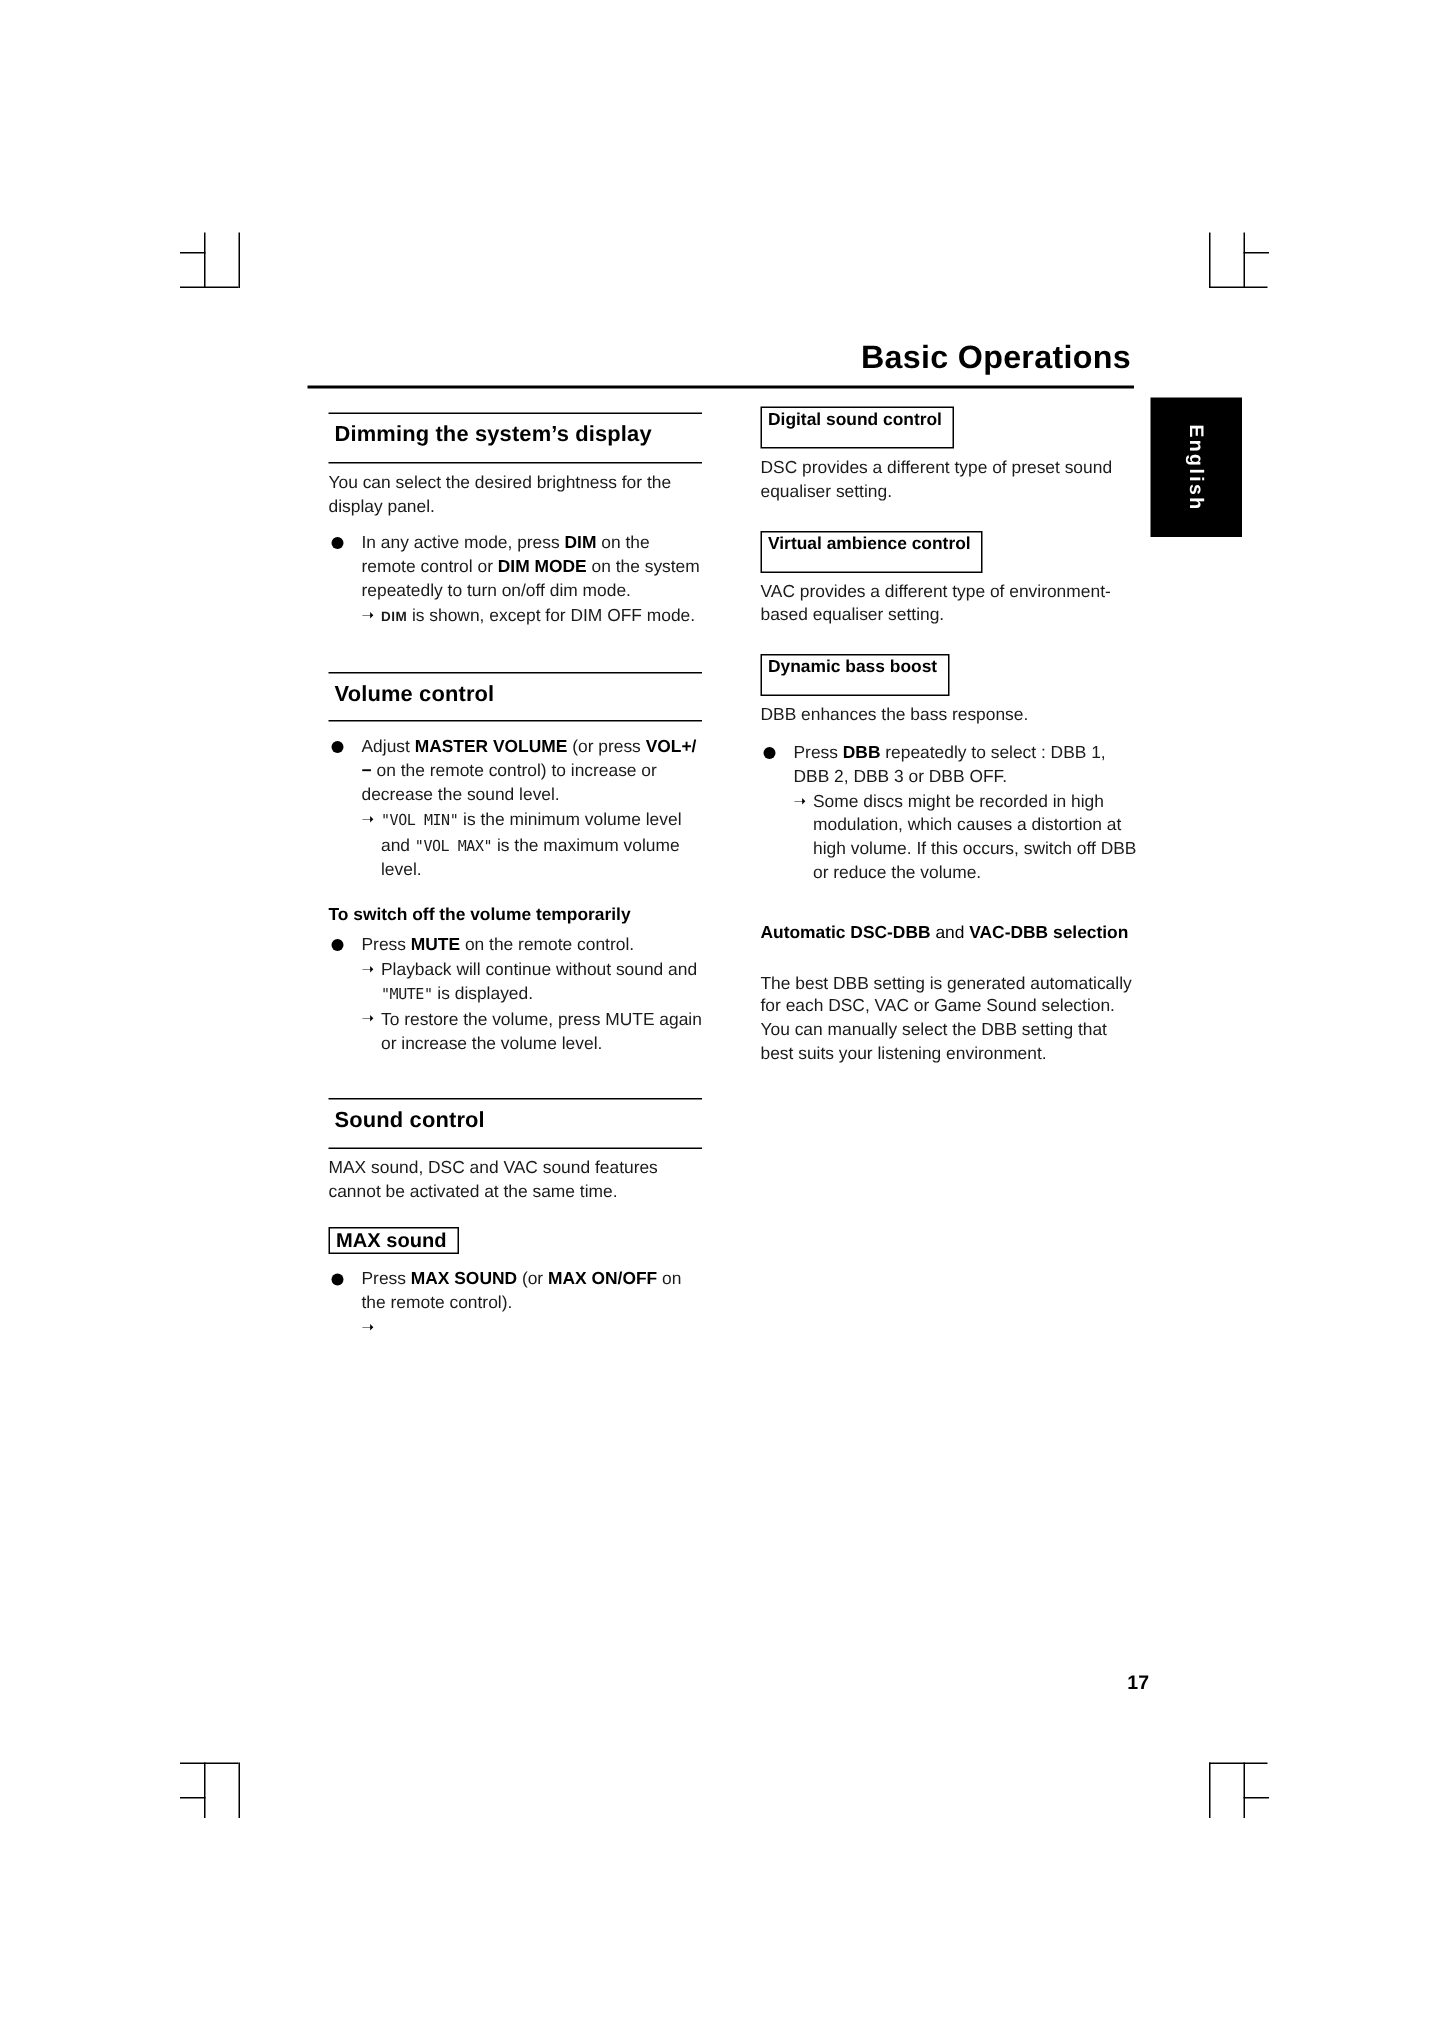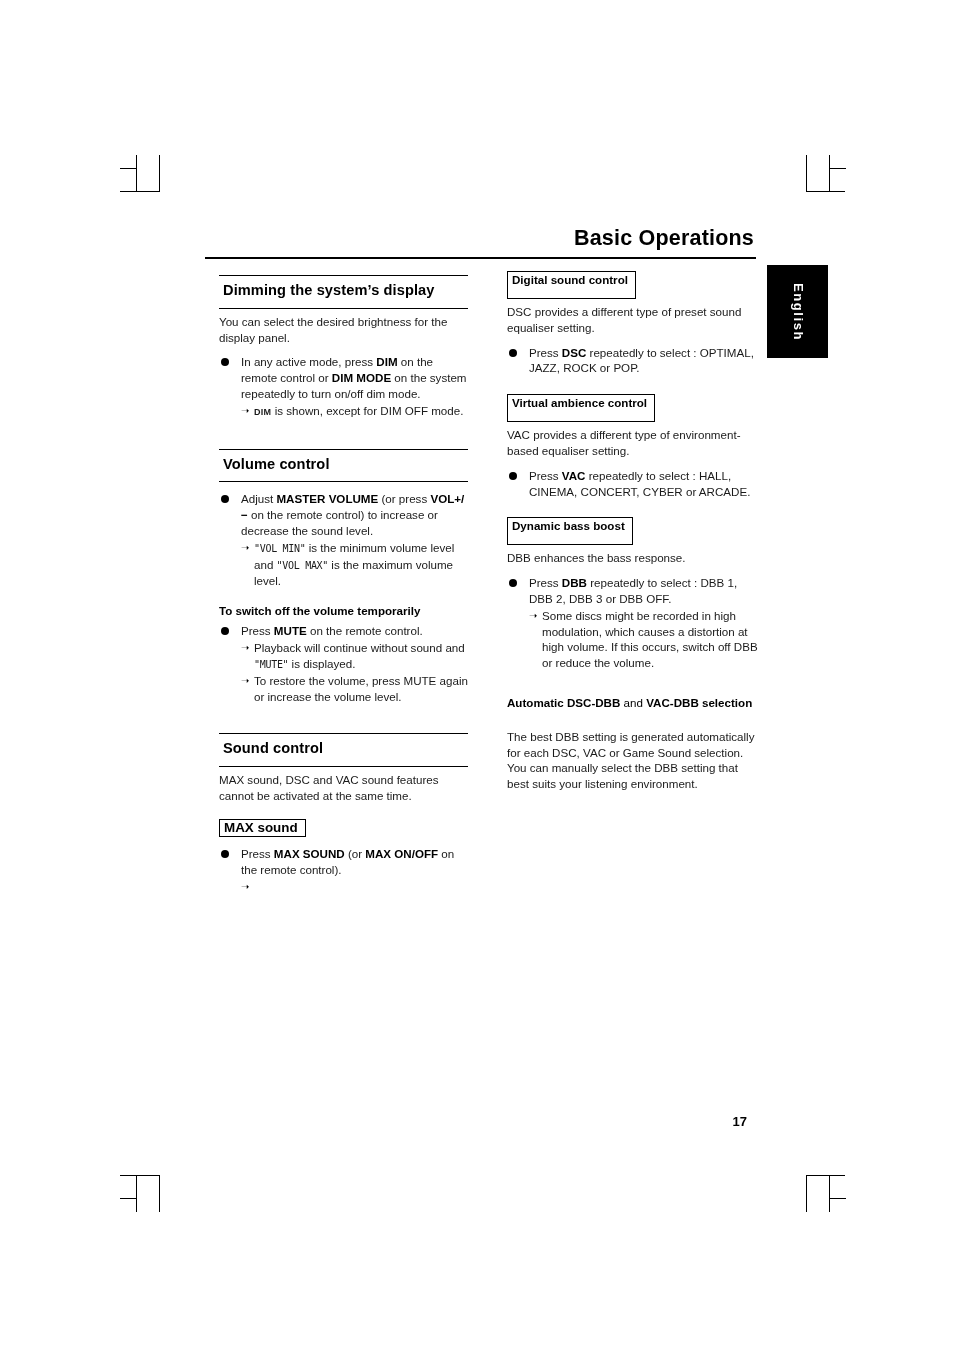--- a/index.html
+++ b/index.html
@@ -177,21 +177,21 @@
   .smallcapbold {
     font-weight: bold;
     font-size: 9px;
     letter-spacing: 0.3px;
   }
   .spacer-md { height: 18px; }
   .spacer-lg { height: 28px; }
 
   .page-number {
     position: absolute;
-    right: 207px;
+    right: 188px;
     top: 1114px;
     font-family: "Liberation Sans", sans-serif;
     font-weight: bold;
     font-size: 13px;
     color: #000;
   }
 </style>
 </head>
 <body>
 
@@ -289,36 +289,28 @@
 
 </div>
 
 <div class="col col-right">
 
   <div>
     <span class="boxhead">Digital sound control</span>
   </div>
   <p class="para">DSC provides a different type of preset sound equaliser setting.</p>
 
-  <div class="bullet-row">
-    <span class="bullet-dot"></span>
-    <span>Press </span><b>DSC</b><span> repeatedly to select : OPTIMAL, JAZZ, ROCK or POP.</span>
-  </div>
 
   <div class="spacer-md"></div>
 
   <div>
     <span class="boxhead">Virtual ambience control</span>
   </div>
   <p class="para">VAC provides a different type of environment-based equaliser setting.</p>
 
-  <div class="bullet-row">
-    <span class="bullet-dot"></span>
-    <span>Press </span><b>VAC</b><span> repeatedly to select : HALL, CINEMA, CONCERT, CYBER or ARCADE.</span>
-  </div>
 
   <div class="spacer-md"></div>
 
   <div>
     <span class="boxhead">Dynamic bass boost</span>
   </div>
   <p class="para">DBB enhances the bass response.</p>
 
   <div class="bullet-row">
     <span class="bullet-dot"></span>

